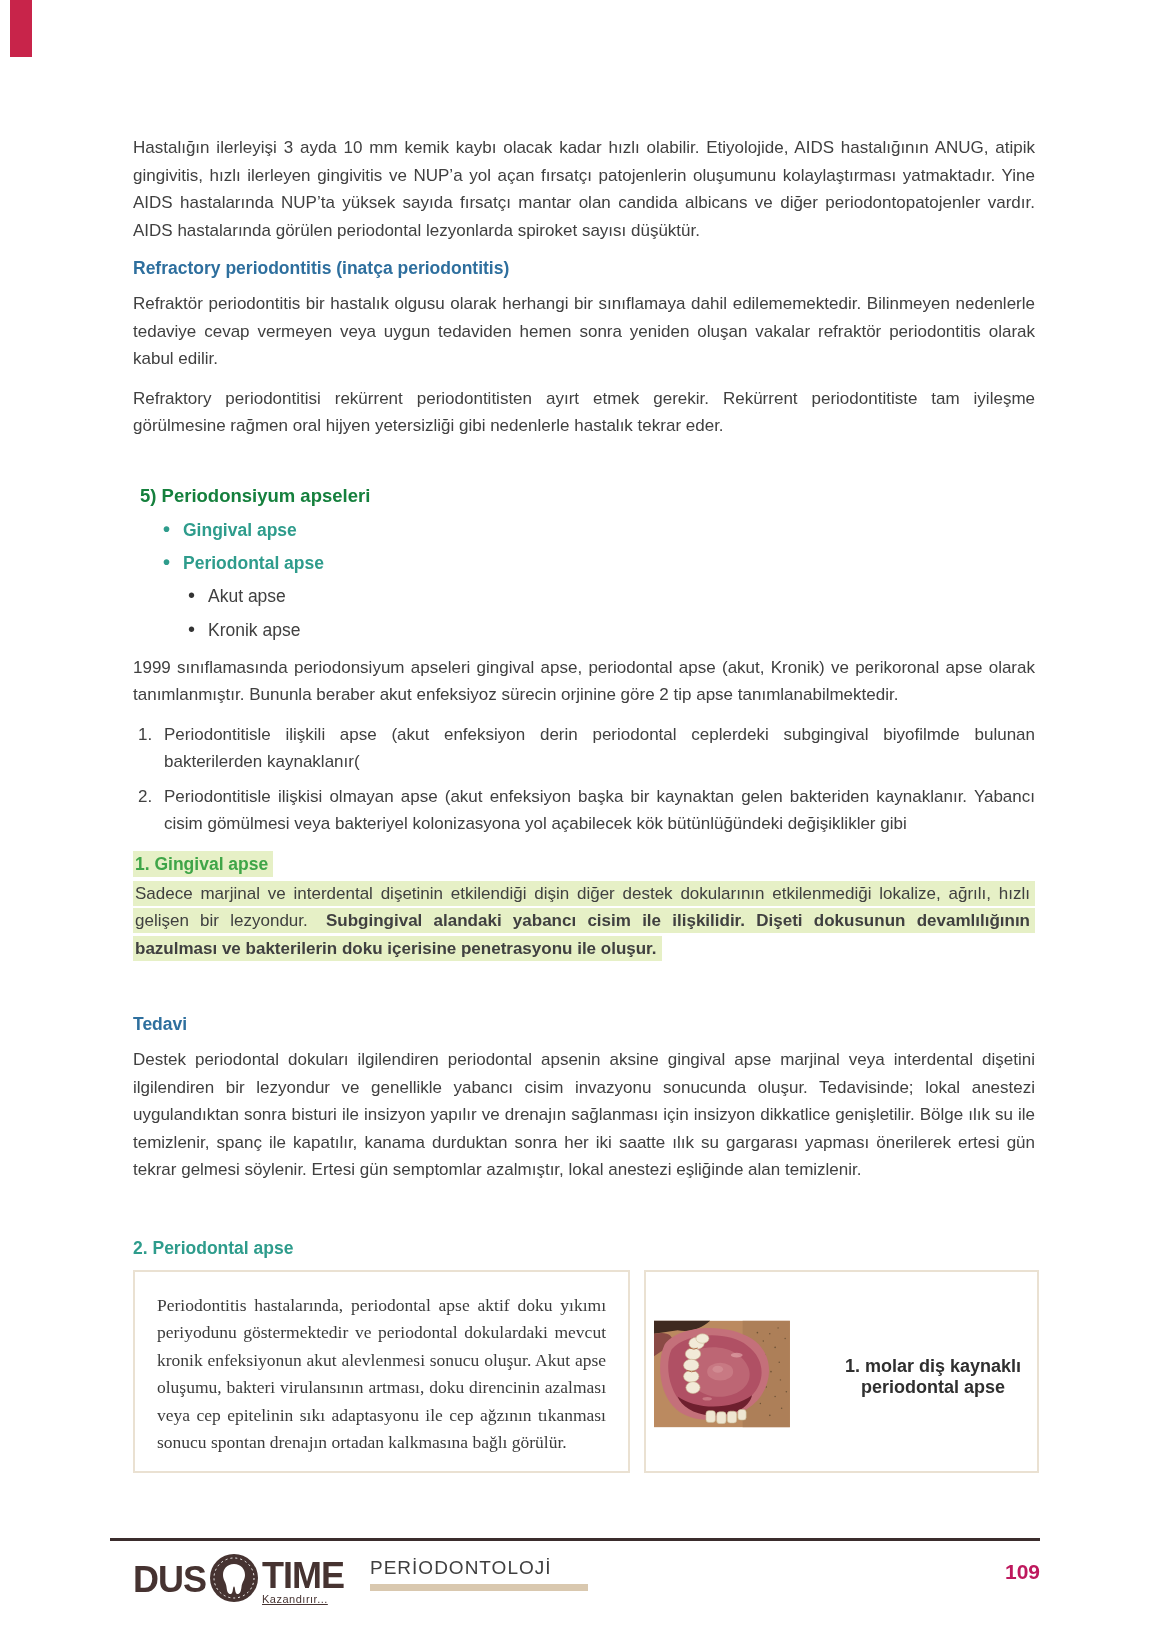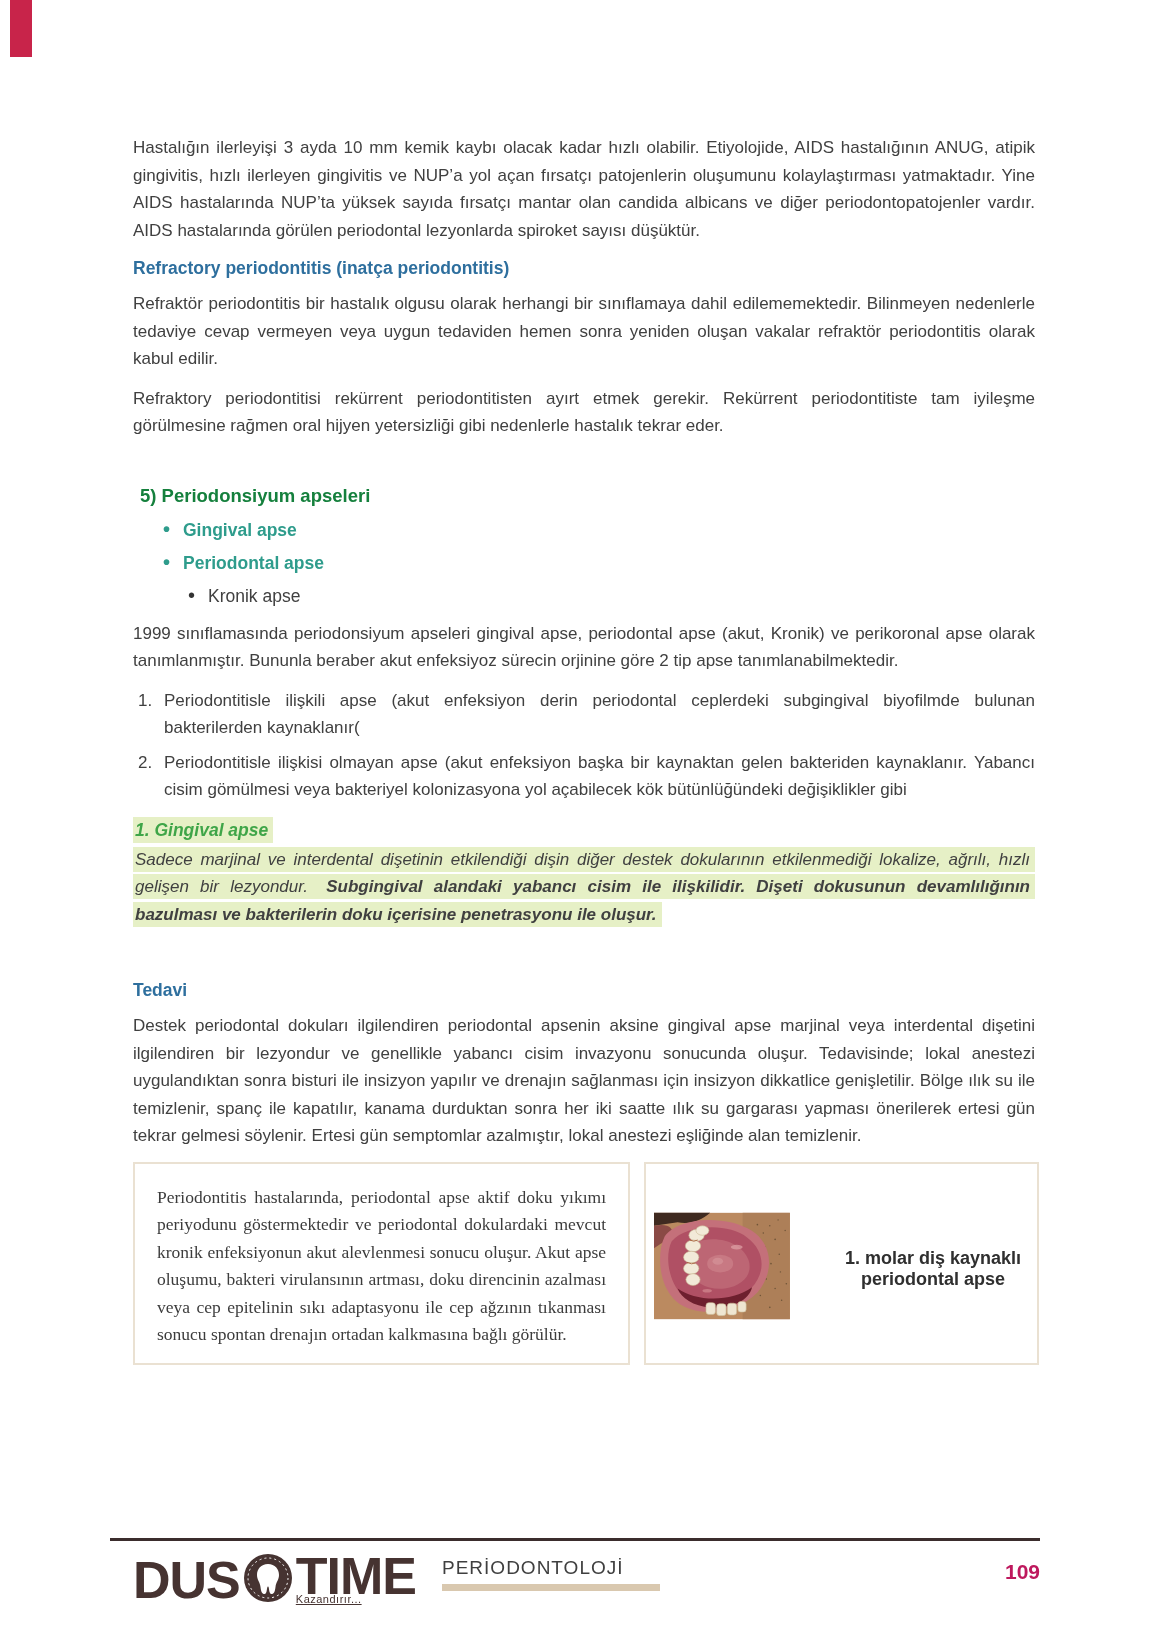--- a/index.html
+++ b/index.html
@@ -28,21 +28,20 @@
   h3{margin:0;font-size:17.5px;line-height:24px;font-weight:bold;}
   .h-blue{color:#2e6f9e;margin:10px 0 10px 0;}
   .h-red{color:#15803d;font-size:18.5px;margin:44px 0 12px 7px;}
   .h-teal{color:#2e9c8c;}
   .h-green{color:#3fa548;margin:14px 0 4px 0;}
   .hl{
     background:#e6f0c6;
     padding:3px 5px 3px 2px;
     -webkit-box-decoration-break:clone;
     box-decoration-break:clone;
-    font-style:italic;
   }
   ul.bullets{list-style:none;margin:0 0 10px 0;padding:0;}
   ul.bullets li{
     position:relative;
     margin:0 0 13px 0;
     font-size:17.5px;line-height:20px;
   }
   ul.bullets li.lvl1{padding-left:50px;font-weight:bold;color:#2e9c8c;}
   ul.bullets li.lvl1::before{
     content:"\2022";position:absolute;left:30px;top:-1px;
@@ -85,21 +84,21 @@
   }
   .footer{
     position:absolute;left:110px;top:1538px;width:930px;
   }
   .footer-rule{height:3px;background:#3b2d2d;}
   .footer-row{
     display:flex;align-items:flex-start;margin-top:11px;padding-left:23px;
   }
   .brand{display:flex;align-items:center;color:#463331;}
   .brand .dus,.brand .time{
-    font-size:52px;font-weight:bold;letter-spacing:-1px;line-height:40px;
+    font-size:36px;font-weight:bold;letter-spacing:-1px;line-height:40px;
   }
   .brand .tooth-badge{margin:0 2px;}
   .time-wrap{display:flex;flex-direction:column;}
   .tagline{
     font-size:11px;color:#463331;margin-top:-3px;align-self:flex-start;
     letter-spacing:0.5px;
     text-decoration:underline;
   }
   .section-label-wrap{margin-left:26px;margin-top:6px;}
   .section-label{
@@ -124,20 +123,21 @@
     <h3 class="h-blue">Refractory periodontitis (inatça periodontitis)</h3>
 
     <p class="body">Refraktör periodontitis bir hastalık olgusu olarak herhangi bir sınıflamaya dahil edilememektedir. Bilinmeyen nedenlerle tedaviye cevap vermeyen veya uygun tedaviden hemen sonra yeniden oluşan vakalar refraktör periodontitis olarak kabul edilir.</p>
     <p class="body">Refraktory periodontitisi rekürrent periodontitisten ayırt etmek gerekir. Rekürrent periodontitiste tam iyileşme görülmesine rağmen oral hijyen yetersizliği gibi nedenlerle hastalık tekrar eder.</p>
 
     <h3 class="h-red">5) Periodonsiyum apseleri</h3>
 
     <ul class="bullets">
       <li class="lvl1">Gingival apse</li>
       <li class="lvl1">Periodontal apse</li>
+      <li class="lvl2">Akut apse</li>
       <li class="lvl2">Kronik apse</li>
     </ul>
 
     <p class="body">1999 sınıflamasında periodonsiyum apseleri gingival apse, periodontal apse (akut, Kronik) ve perikoronal apse olarak tanımlanmıştır. Bununla beraber akut enfeksiyoz sürecin orjinine göre 2 tip apse tanımlanabilmektedir.</p>
 
     <ol class="numbered">
       <li>
         <span class="num">1.</span>
         <span class="itxt">Periodontitisle ilişkili apse (akut enfeksiyon derin periodontal ceplerdeki subgingival biyofilmde bulunan bakterilerden kaynaklanır(</span>
       </li>
@@ -148,20 +148,21 @@
     </ol>
 
     <h3 class="h-green"><span class="hl">1. Gingival apse</span></h3>
 
     <p class="body hl-para"><span class="hl">Sadece marjinal ve interdental dişetinin etkilendiği dişin diğer destek dokularının etkilenmediği lokalize, ağrılı, hızlı gelişen bir lezyondur. </span><b class="hl hl-bold">Subgingival alandaki yabancı cisim ile ilişkilidir. Dişeti dokusunun devamlılığının bazulması ve bakterilerin doku içerisine penetrasyonu ile oluşur.</b></p>
 
     <h3 class="h-blue sec-tedavi">Tedavi</h3>
 
     <p class="body">Destek periodontal dokuları ilgilendiren periodontal apsenin aksine gingival apse marjinal veya interdental dişetini ilgilendiren bir lezyondur ve genellikle yabancı cisim invazyonu sonucunda oluşur. Tedavisinde; lokal anestezi uygulandıktan sonra bisturi ile insizyon yapılır ve drenajın sağlanması için insizyon dikkatlice genişletilir. Bölge ılık su ile temizlenir, spanç ile kapatılır, kanama durduktan sonra her iki saatte ılık su gargarası yapması önerilerek ertesi gün tekrar gelmesi söylenir. Ertesi gün semptomlar azalmıştır, lokal anestezi eşliğinde alan temizlenir.</p>
 
+    <h3 class="h-teal sec-perio2">2. Periodontal apse</h3>
 
     <div class="figure-row">
       <div class="fig-box textside">
         <p>Periodontitis hastalarında, periodontal apse aktif doku yıkımı periyodunu göstermektedir ve periodontal dokulardaki mevcut kronik enfeksiyonun akut alevlenmesi sonucu oluşur. Akut apse oluşumu, bakteri virulansının artması, doku direncinin azalması veya cep epitelinin sıkı adaptasyonu ile cep ağzının tıkanması sonucu spontan drenajın ortadan kalkmasına bağlı görülür.</p>
       </div>
       <div class="fig-box imgside">
         <svg width="230" height="180" viewBox="0 0 230 180" aria-hidden="true">
 
           <rect x="0" y="0" width="230" height="180" fill="#bb8a60"></rect>
           <rect x="150" y="0" width="80" height="180" fill="#ad7f58"></rect>

